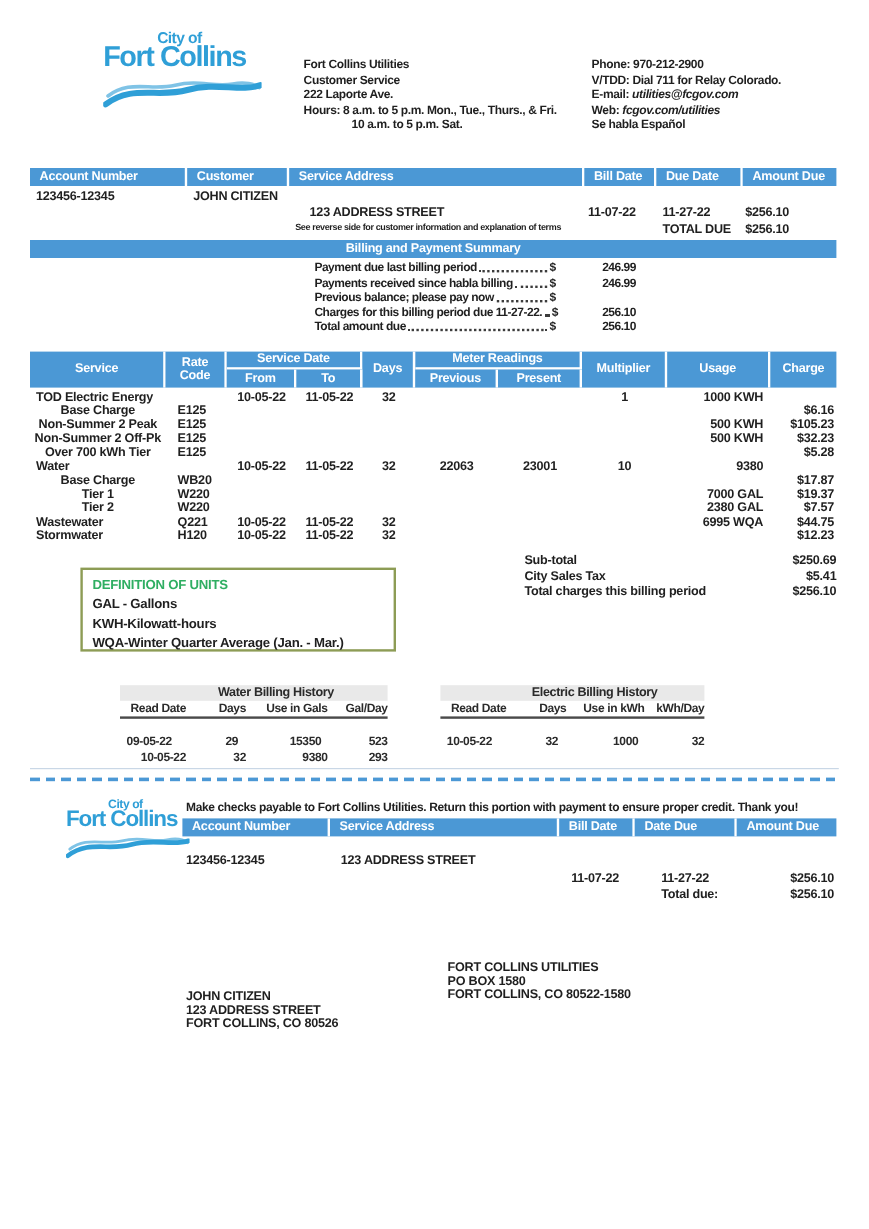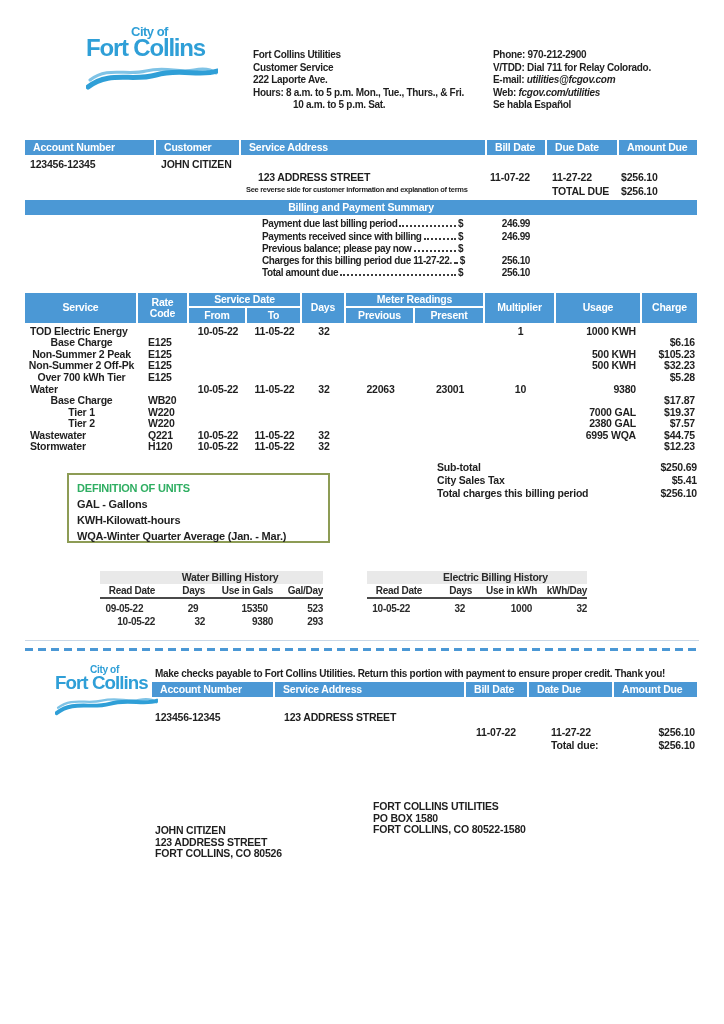--- a/index.html
+++ b/index.html
@@ -78,21 +78,21 @@
   .units{position:absolute;left:67px;top:473px;width:263px;height:70px;box-sizing:border-box;
          border:2px solid var(--olive,#8d9c55);padding:5px 0 0 8px;font-size:11px;line-height:16px;}
   .units .title{color:var(--green,#2fae62);}
 
   
   .hist{position:absolute;top:571px;font-size:10px;color:#2a2a2a;letter-spacing:-0.3px;}
   .hist .title{background:var(--gray-bar,#e9e9e9);height:13px;line-height:13px;text-align:center;font-size:10.5px;padding-left:37px;}
   .hist .hhead{display:flex;height:13px;line-height:13px;border-bottom:2px solid #4a4a4a;}
   .hist .hhead span,.hist-row span{display:inline-block;text-align:right;}
   .hist-row{display:flex;height:12.5px;line-height:12.5px;}
-  .hist-row:first-child{margin-top:4px;gap:16px;}
+  .hist-row:first-child{margin-top:14px;gap:16px;}
   .water{left:100px;width:223px;}
   .water .hhead span:nth-child(1),.water .hist-row span:nth-child(1){width:55px;}
   .water .hhead span:nth-child(2),.water .hist-row span:nth-child(2){width:50px;}
   .water .hhead span:nth-child(3),.water .hist-row span:nth-child(3){width:68px;}
   .water .hhead span:nth-child(4),.water .hist-row span:nth-child(4){width:50px;}
   .electric{left:367px;width:220px;}
   .electric .hhead span:nth-child(1),.electric .hist-row span:nth-child(1){width:55px;}
   .electric .hhead span:nth-child(2),.electric .hist-row span:nth-child(2){width:50px;}
   .electric .hhead span:nth-child(3),.electric .hist-row span:nth-child(3){width:65px;}
   .electric .hhead span:nth-child(4),.electric .hist-row span:nth-child(4){width:50px;}
@@ -169,21 +169,21 @@
   <div class="sec-bar"><span>Billing and Payment Summary</span></div>
   <div class="sum-rows">
 
   <div class="sum-row">
       <span class="sl">Payment due last billing period</span>
       <span class="dots"></span>
       <span class="dollar">$</span>
       <span class="amt">246.99</span>
     </div>
       <div class="sum-row">
-      <span class="sl">Payments received since with billing</span>
+      <span class="sl">Payments received since habla billing</span>
       <span class="dots"></span>
       <span class="dollar">$</span>
       <span class="amt">246.99</span>
     </div>
       <div class="sum-row">
       <span class="sl">Previous balance; please pay now</span>
       <span class="dots"></span>
       <span class="dollar">$</span>
       <span class="amt"></span>
     </div>

